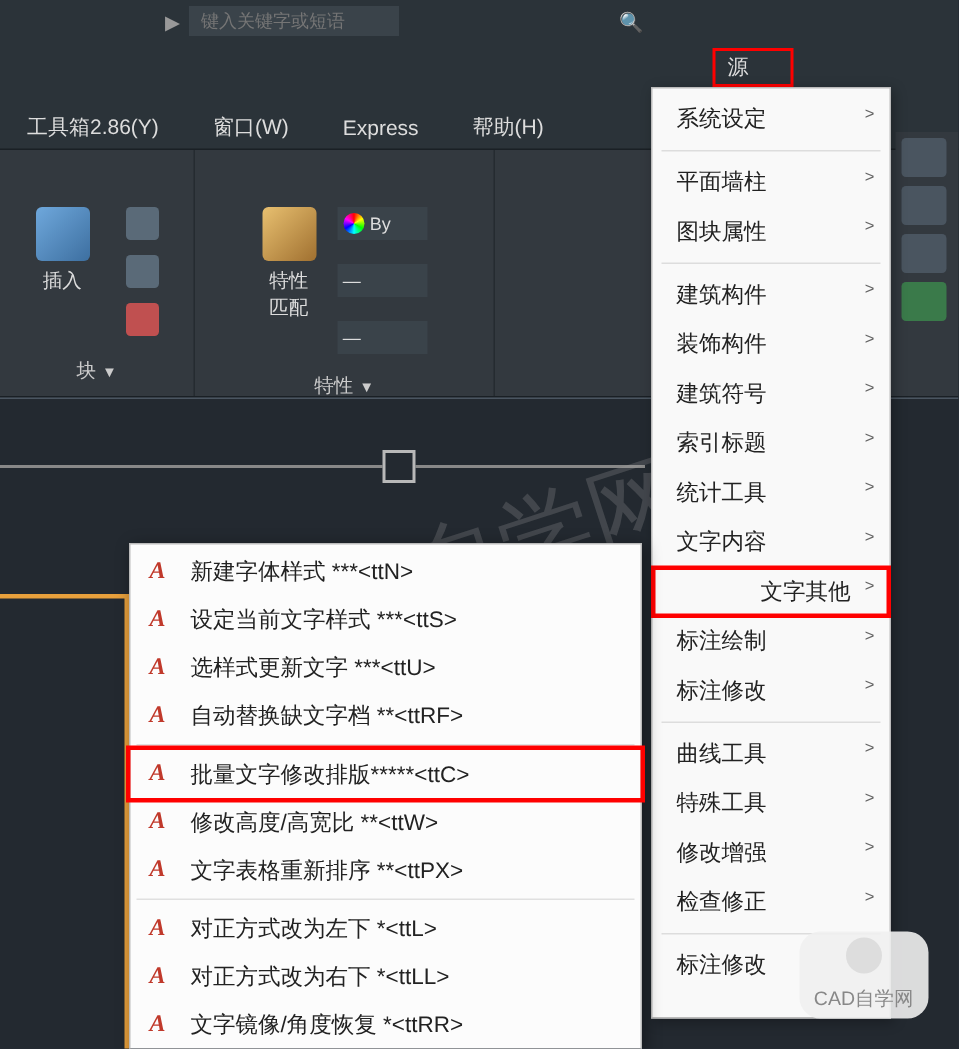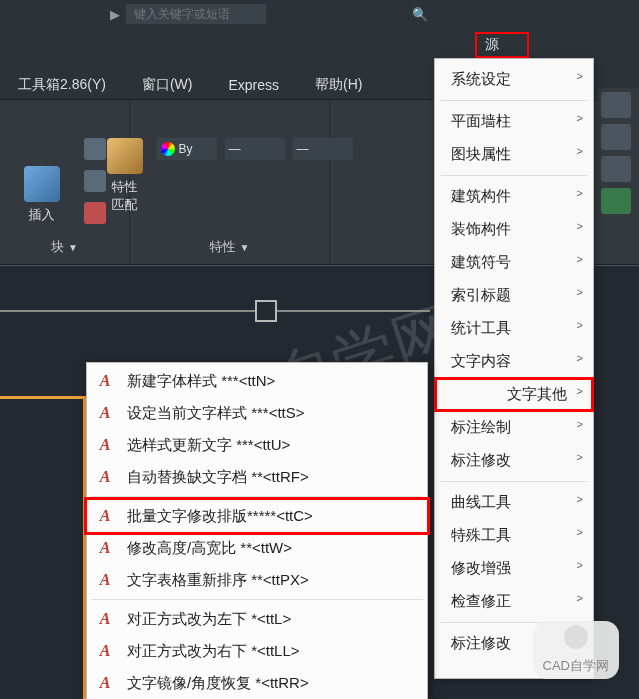--- a/index.html
+++ b/index.html
@@ -291,42 +291,42 @@
 <div class="menubar">
   <div class="menubar-item">工具箱2.86(Y)</div>
   <div class="menubar-item">窗口(W)</div>
   <div class="menubar-item">Express</div>
   <div class="menubar-item">帮助(H)</div>
   <div class="menubar-item highlighted">源</div>
 </div>
 
 <div class="ribbon">
   <div class="ribbon-panel" style="width:130px">
-    <div style="display:flex;align-items:flex-end;gap:24px;margin-top:30px">
+    <div style="display:flex;align-items:flex-start;gap:24px;margin-top:30px">
       <div style="display:flex;flex-direction:column;align-items:center">
         <div class="big-icon" style="background:linear-gradient(135deg,#6fa8dc,#3d6fa0)"></div>
         <div style="font-size:13px">插入</div>
       </div>
       <div style="display:flex;flex-direction:column;gap:10px">
         <div class="small-icon"></div>
         <div class="small-icon"></div>
         <div class="small-icon" style="background:#c05050"></div>
       </div>
     </div>
     <div class="panel-label"><span>块</span><span class="drop">▼</span></div>
   </div>
 
   <div class="ribbon-panel" style="width:200px">
     <div style="display:flex;align-items:flex-start;gap:14px;margin-top:30px">
       <div style="display:flex;flex-direction:column;align-items:center">
         <div class="big-icon" style="background:linear-gradient(135deg,#e8c070,#a07030)"></div>
         <div style="font-size:13px;text-align:center;white-space:pre">特性
 匹配</div>
       </div>
-      <div style="display:flex;flex-direction:row;gap:8px">
+      <div style="display:flex;flex-direction:column;gap:8px">
         <div class="layer-combo">
             <span style="width:14px;height:14px;background:conic-gradient(red,yellow,lime,cyan,blue,magenta,red);border-radius:50%;margin-right:4px"></span>
             <span>By</span>
           </div>
         <div class="layer-combo">—</div>
         <div class="layer-combo">—</div>
       </div>
     </div>
     <div class="panel-label"><span>特性</span><span class="drop">▼</span></div>
   </div>

